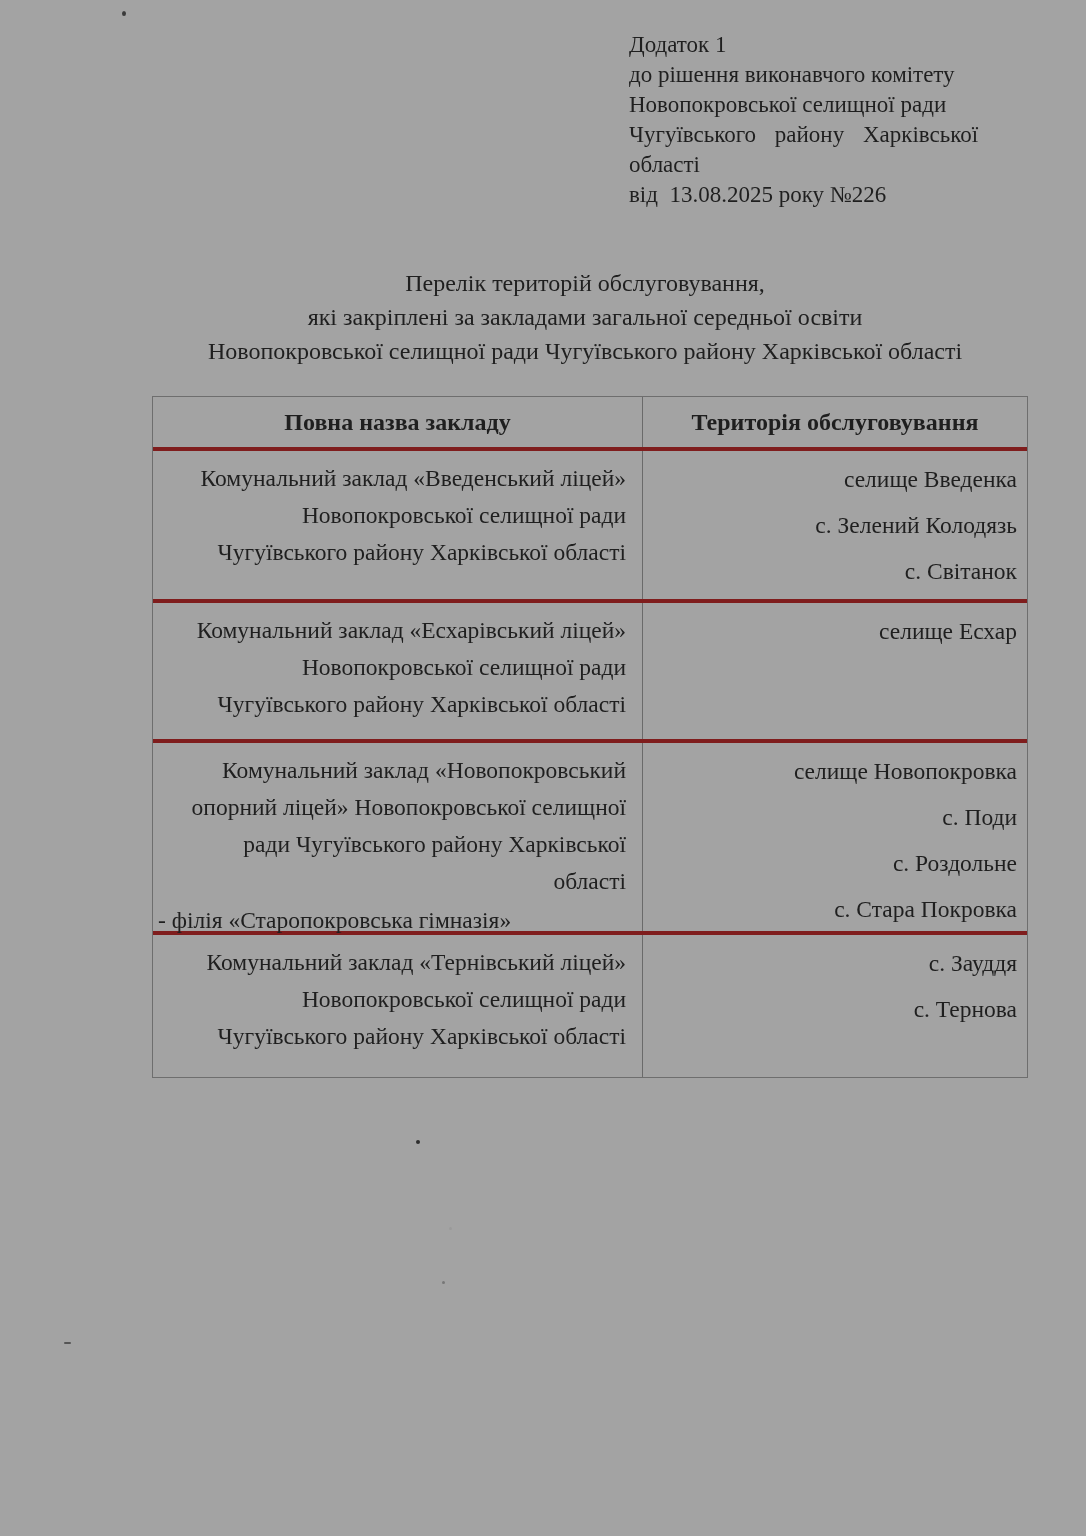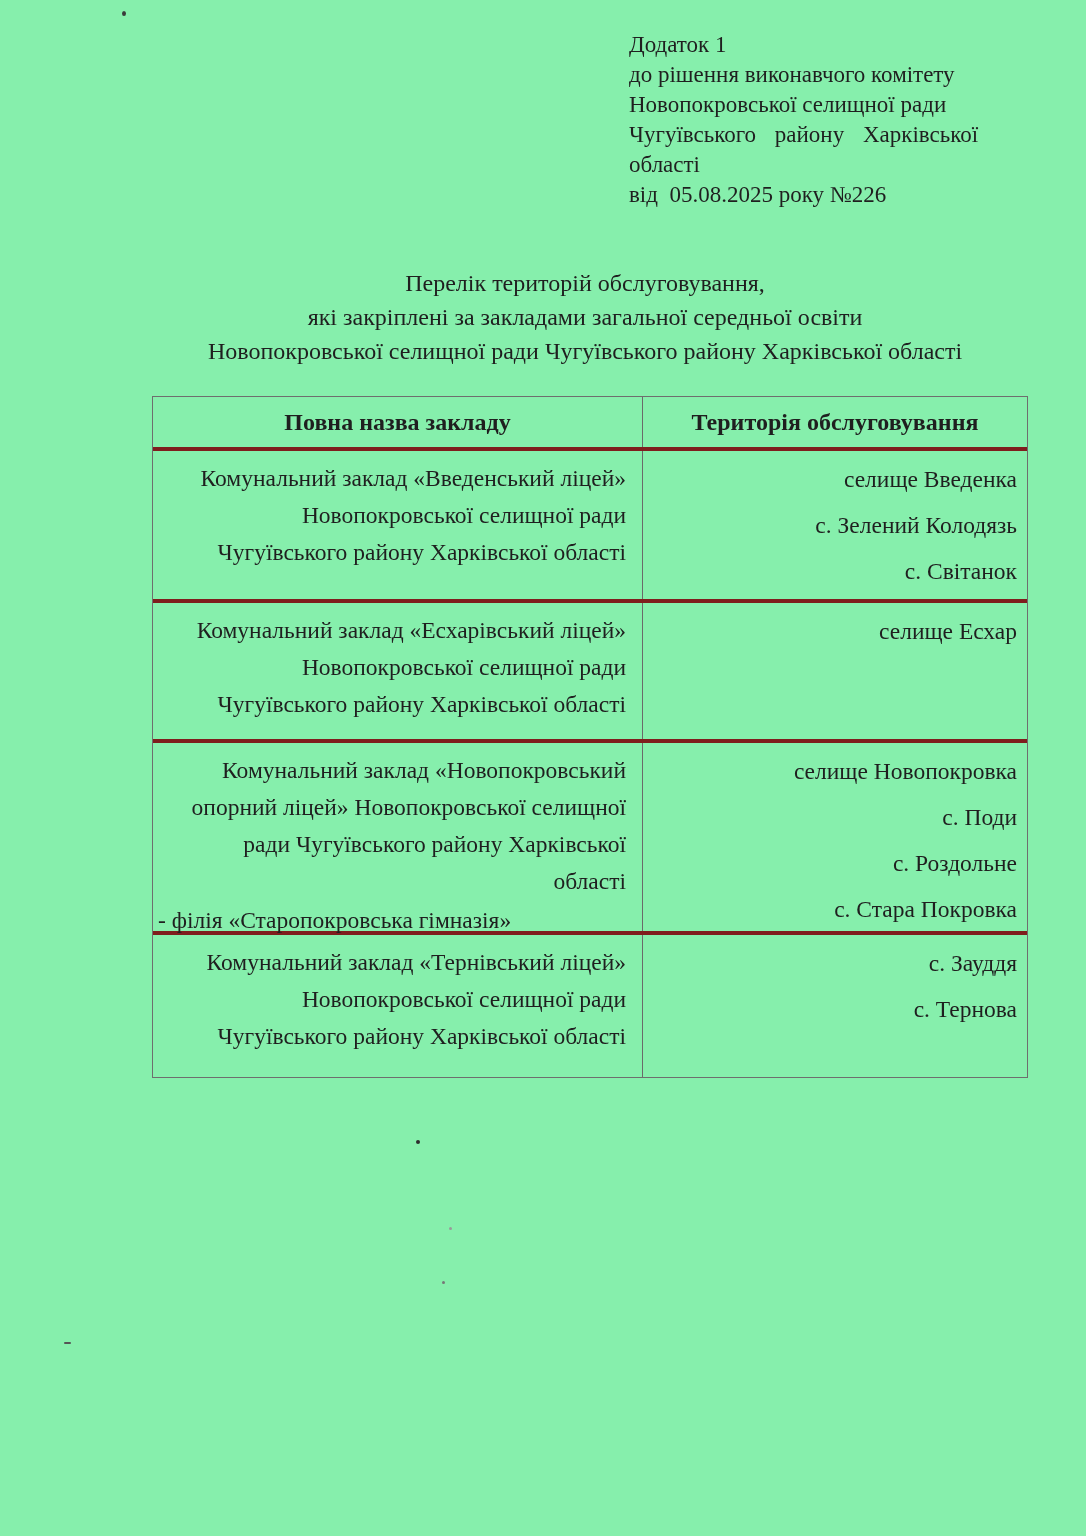--- a/index.html
+++ b/index.html
@@ -4,21 +4,21 @@
 <style>
   html,body{margin:0;padding:0;}
   body{
     width:1086px;height:1536px;
     background:#ffffff;
     font-family:"Liberation Serif","DejaVu Serif",serif;
     color:#1f1f1f;
     position:relative;
     overflow:hidden;
   }
-  .page{position:absolute;inset:0;background:#86efac;}
+  .page{position:absolute;inset:0;background:#a3a3a3;}
 
   
   .header-block{
     position:absolute;left:629px;top:30px;width:400px;
     font-size:23px;line-height:30px;
   }
   .hdr-line{white-space:pre-wrap;}
   .hdr-line.spread{word-spacing:13px;}
 
   
@@ -77,21 +77,21 @@
 <body>
 
 <div class="page">
 
   <div class="header-block">
     <div class="hdr-line">Додаток 1</div>
     <div class="hdr-line">до рішення виконавчого комітету</div>
     <div class="hdr-line">Новопокровської селищної ради</div>
     <div class="hdr-line spread">Чугуївського району Харківської</div>
     <div class="hdr-line">області</div>
-    <div class="hdr-line">від  05.08.2025 року №226</div>
+    <div class="hdr-line">від  13.08.2025 року №226</div>
   </div>
 
   <div class="doc-title">
     <div>Перелік територій обслуговування,</div>
     <div>які закріплені за закладами загальної середньої освіти</div>
     <div>Новопокровської селищної ради Чугуївського району Харківської області</div>
   </div>
 
   <div class="doc-table">
 

